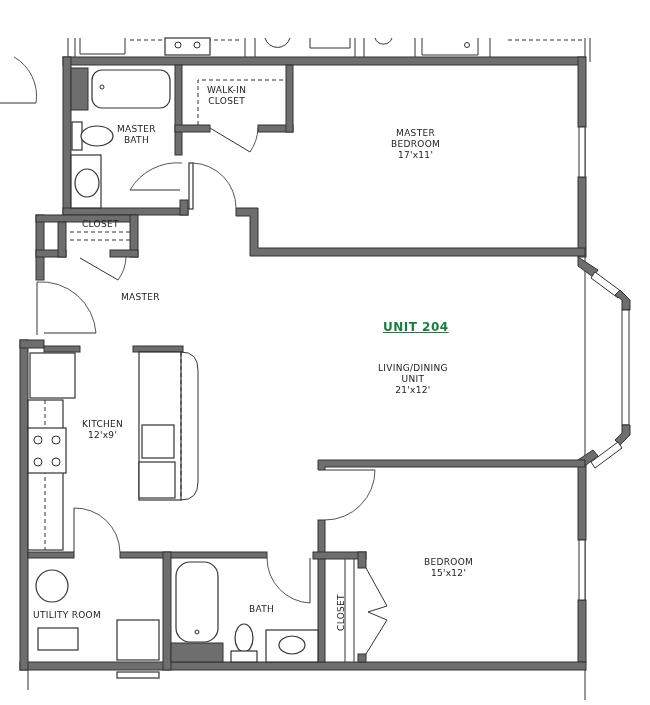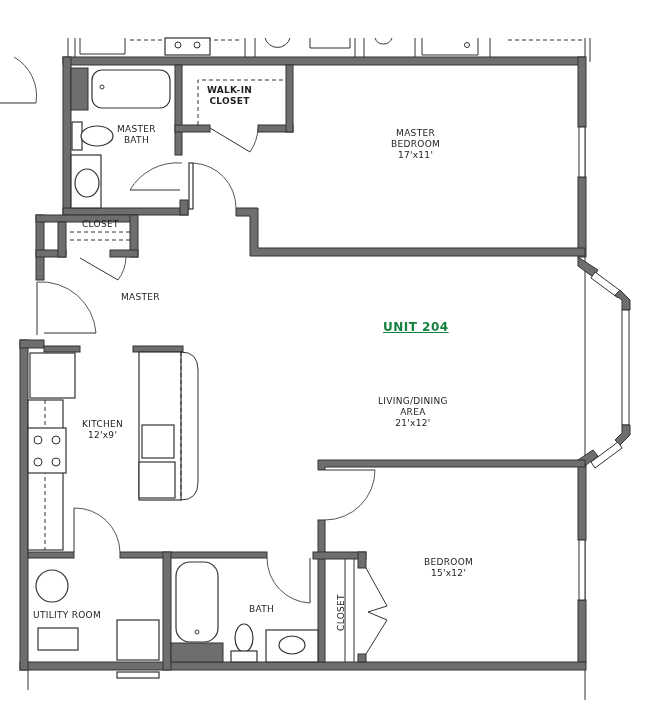--- a/index.html
+++ b/index.html
@@ -198,43 +198,43 @@
 
     <path class="dash" d="M198 125 V80 H285"></path>
 
     <line class="thin" x1="28" y1="670" x2="28" y2="690"></line>
     <rect class="fix" x="117" y="672" width="42" height="6"></rect>
   </g>
 </svg>
 
 <div class="unit" style="left:383px;top:320px;">UNIT 204</div>
 
-<div class="lbl" style="left:207px;top:85px;font-weight:bold;">
+<div class="lbl" style="left:207px;top:85px;">
   <span>WALK-IN</span>
   <span>CLOSET</span>
 </div>
 
 <div class="lbl" style="left:117px;top:124px;">
   <span>MASTER</span>
   <span>BATH</span>
 </div>
 
 <div class="lbl" style="left:391px;top:128px;">
   <span>MASTER</span>
   <span>BEDROOM</span>
   <span>17'x11'</span>
 </div>
 
 <div class="lbl" style="left:82px;top:219px;">CLOSET</div>
 
 <div class="lbl" style="left:121px;top:292px;">MASTER</div>
 
-<div class="lbl" style="left:378px;top:363px;margin-top:33px;">
+<div class="lbl" style="left:378px;top:363px;">
   <span>LIVING/DINING</span>
-  <span>AREA</span>
+  <span>UNIT</span>
   <span>21'x12'</span>
 </div>
 
 <div class="lbl" style="left:82px;top:419px;text-align:center;">
   <span>KITCHEN</span>
   <span>12'x9'</span>
 </div>
 
 <div class="lbl" style="left:33px;top:610px;">UTILITY ROOM</div>
 

